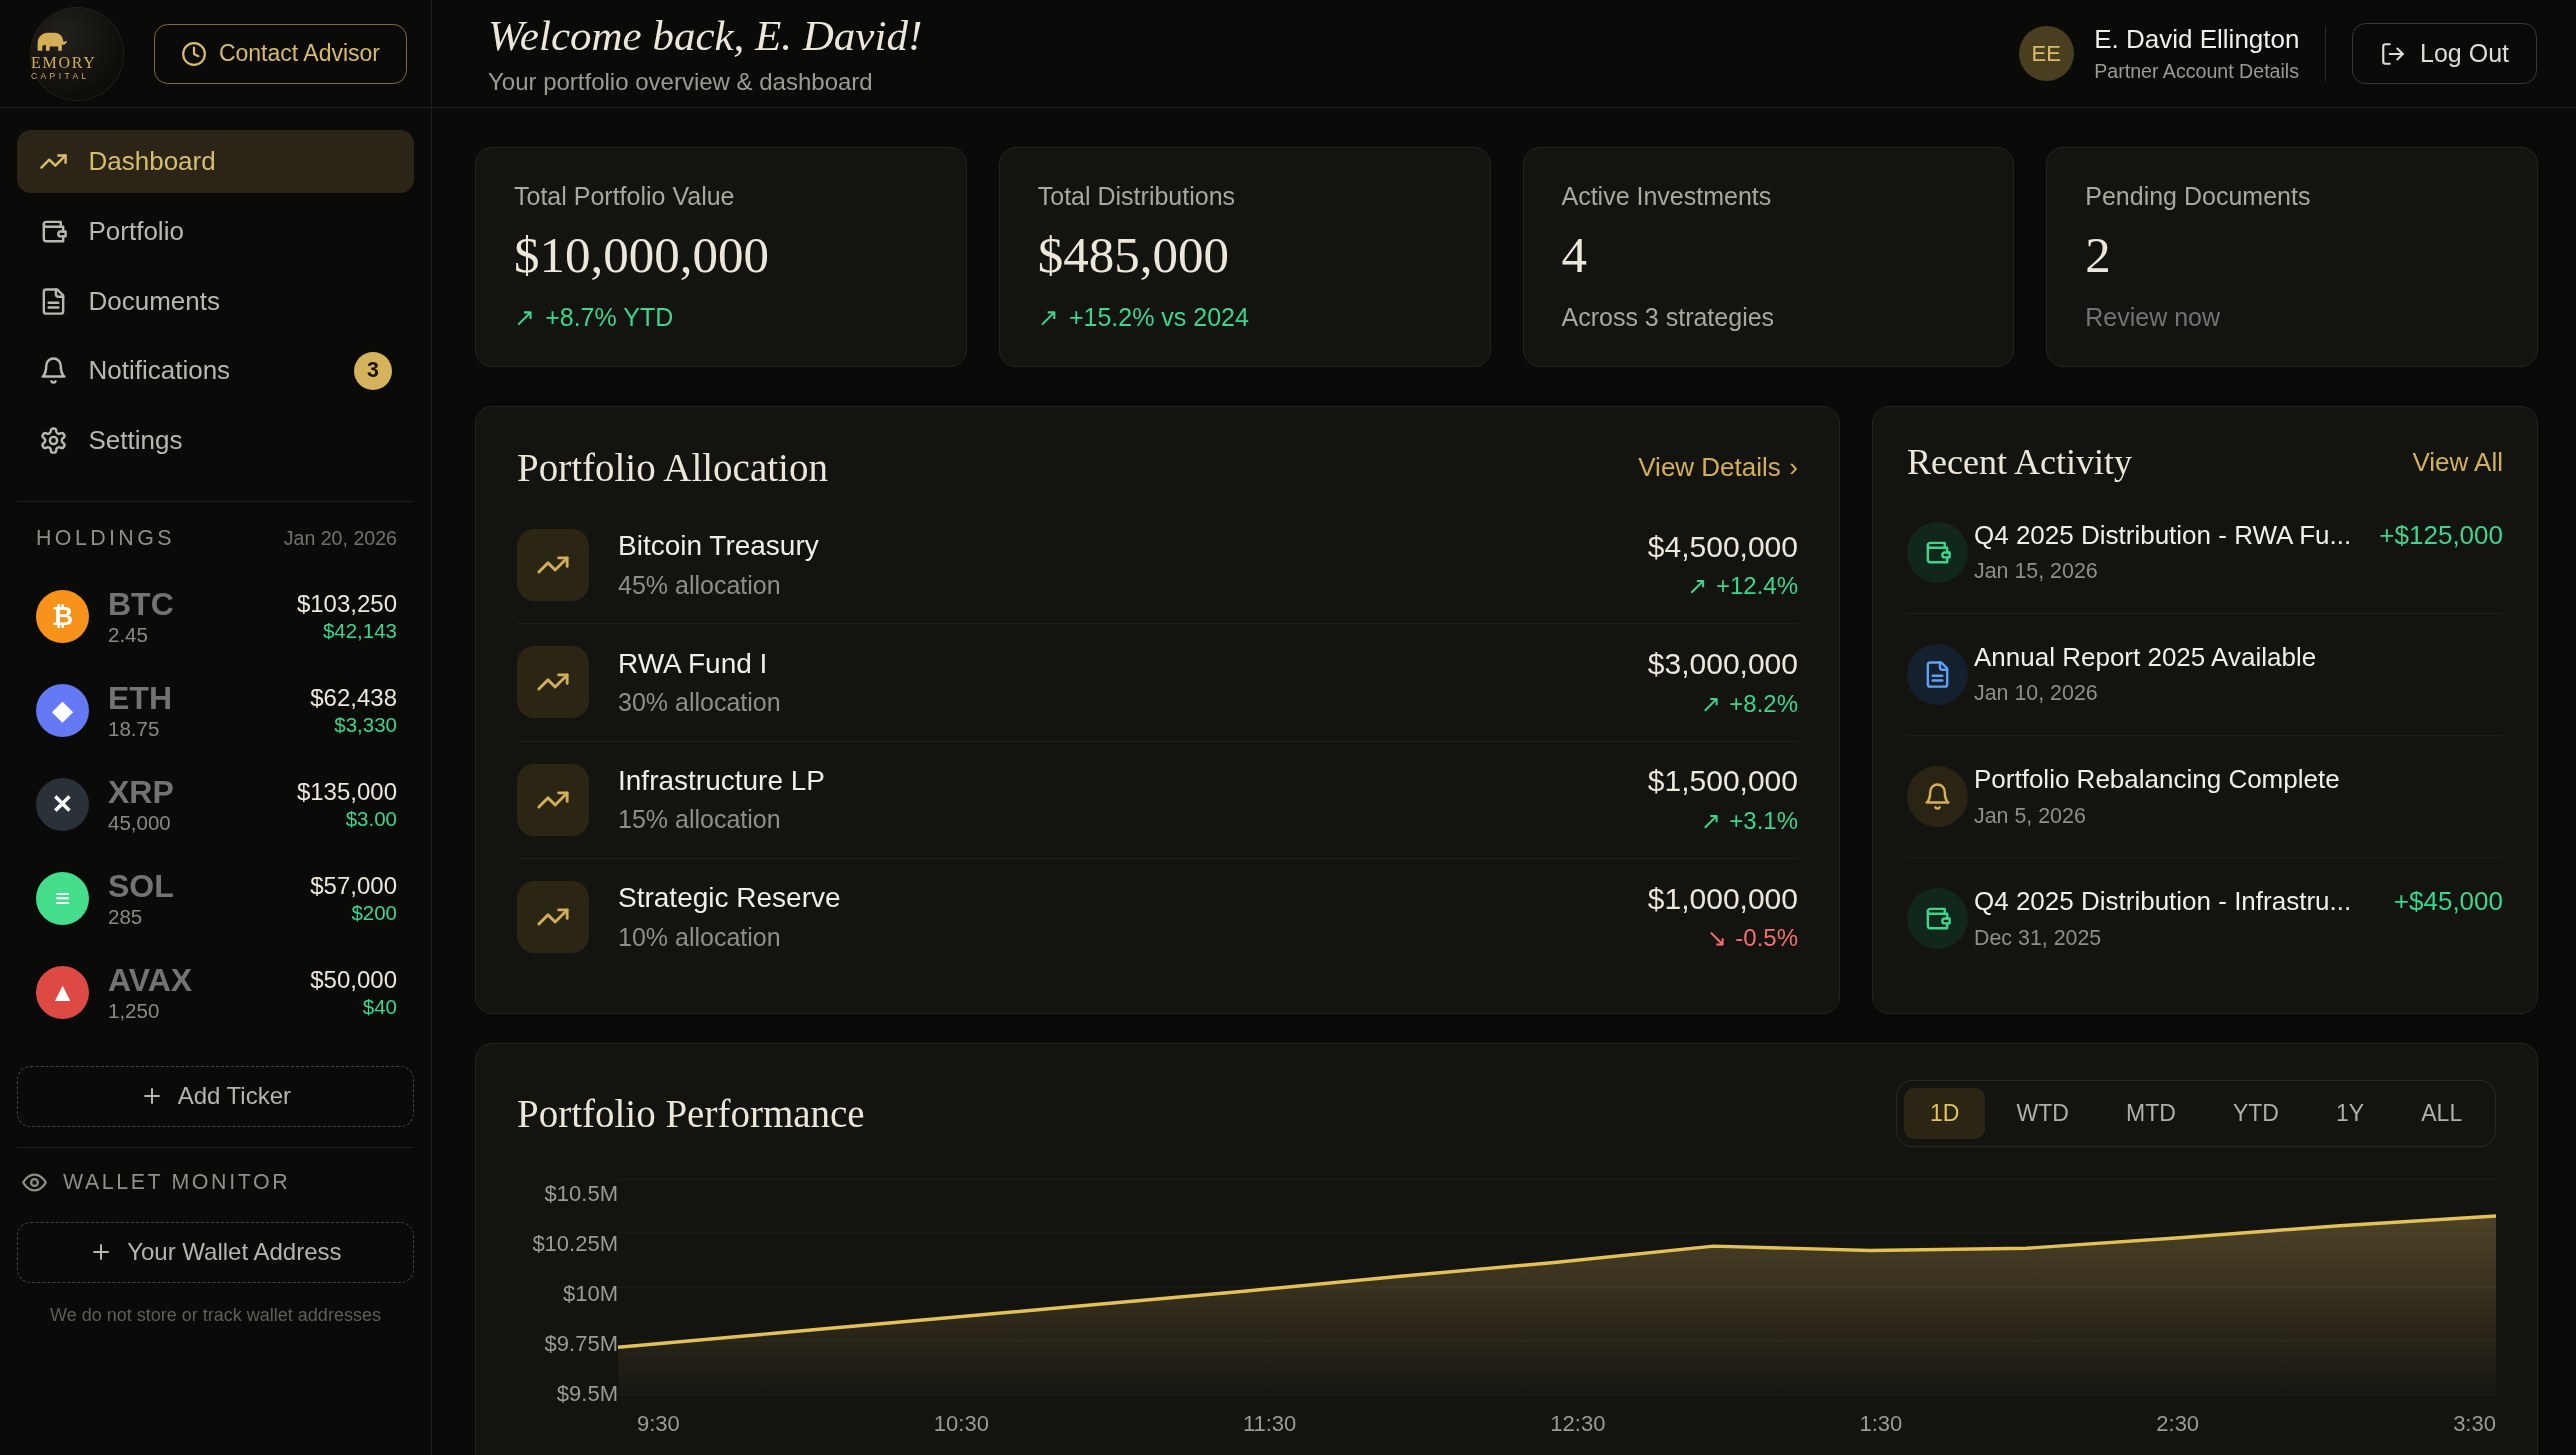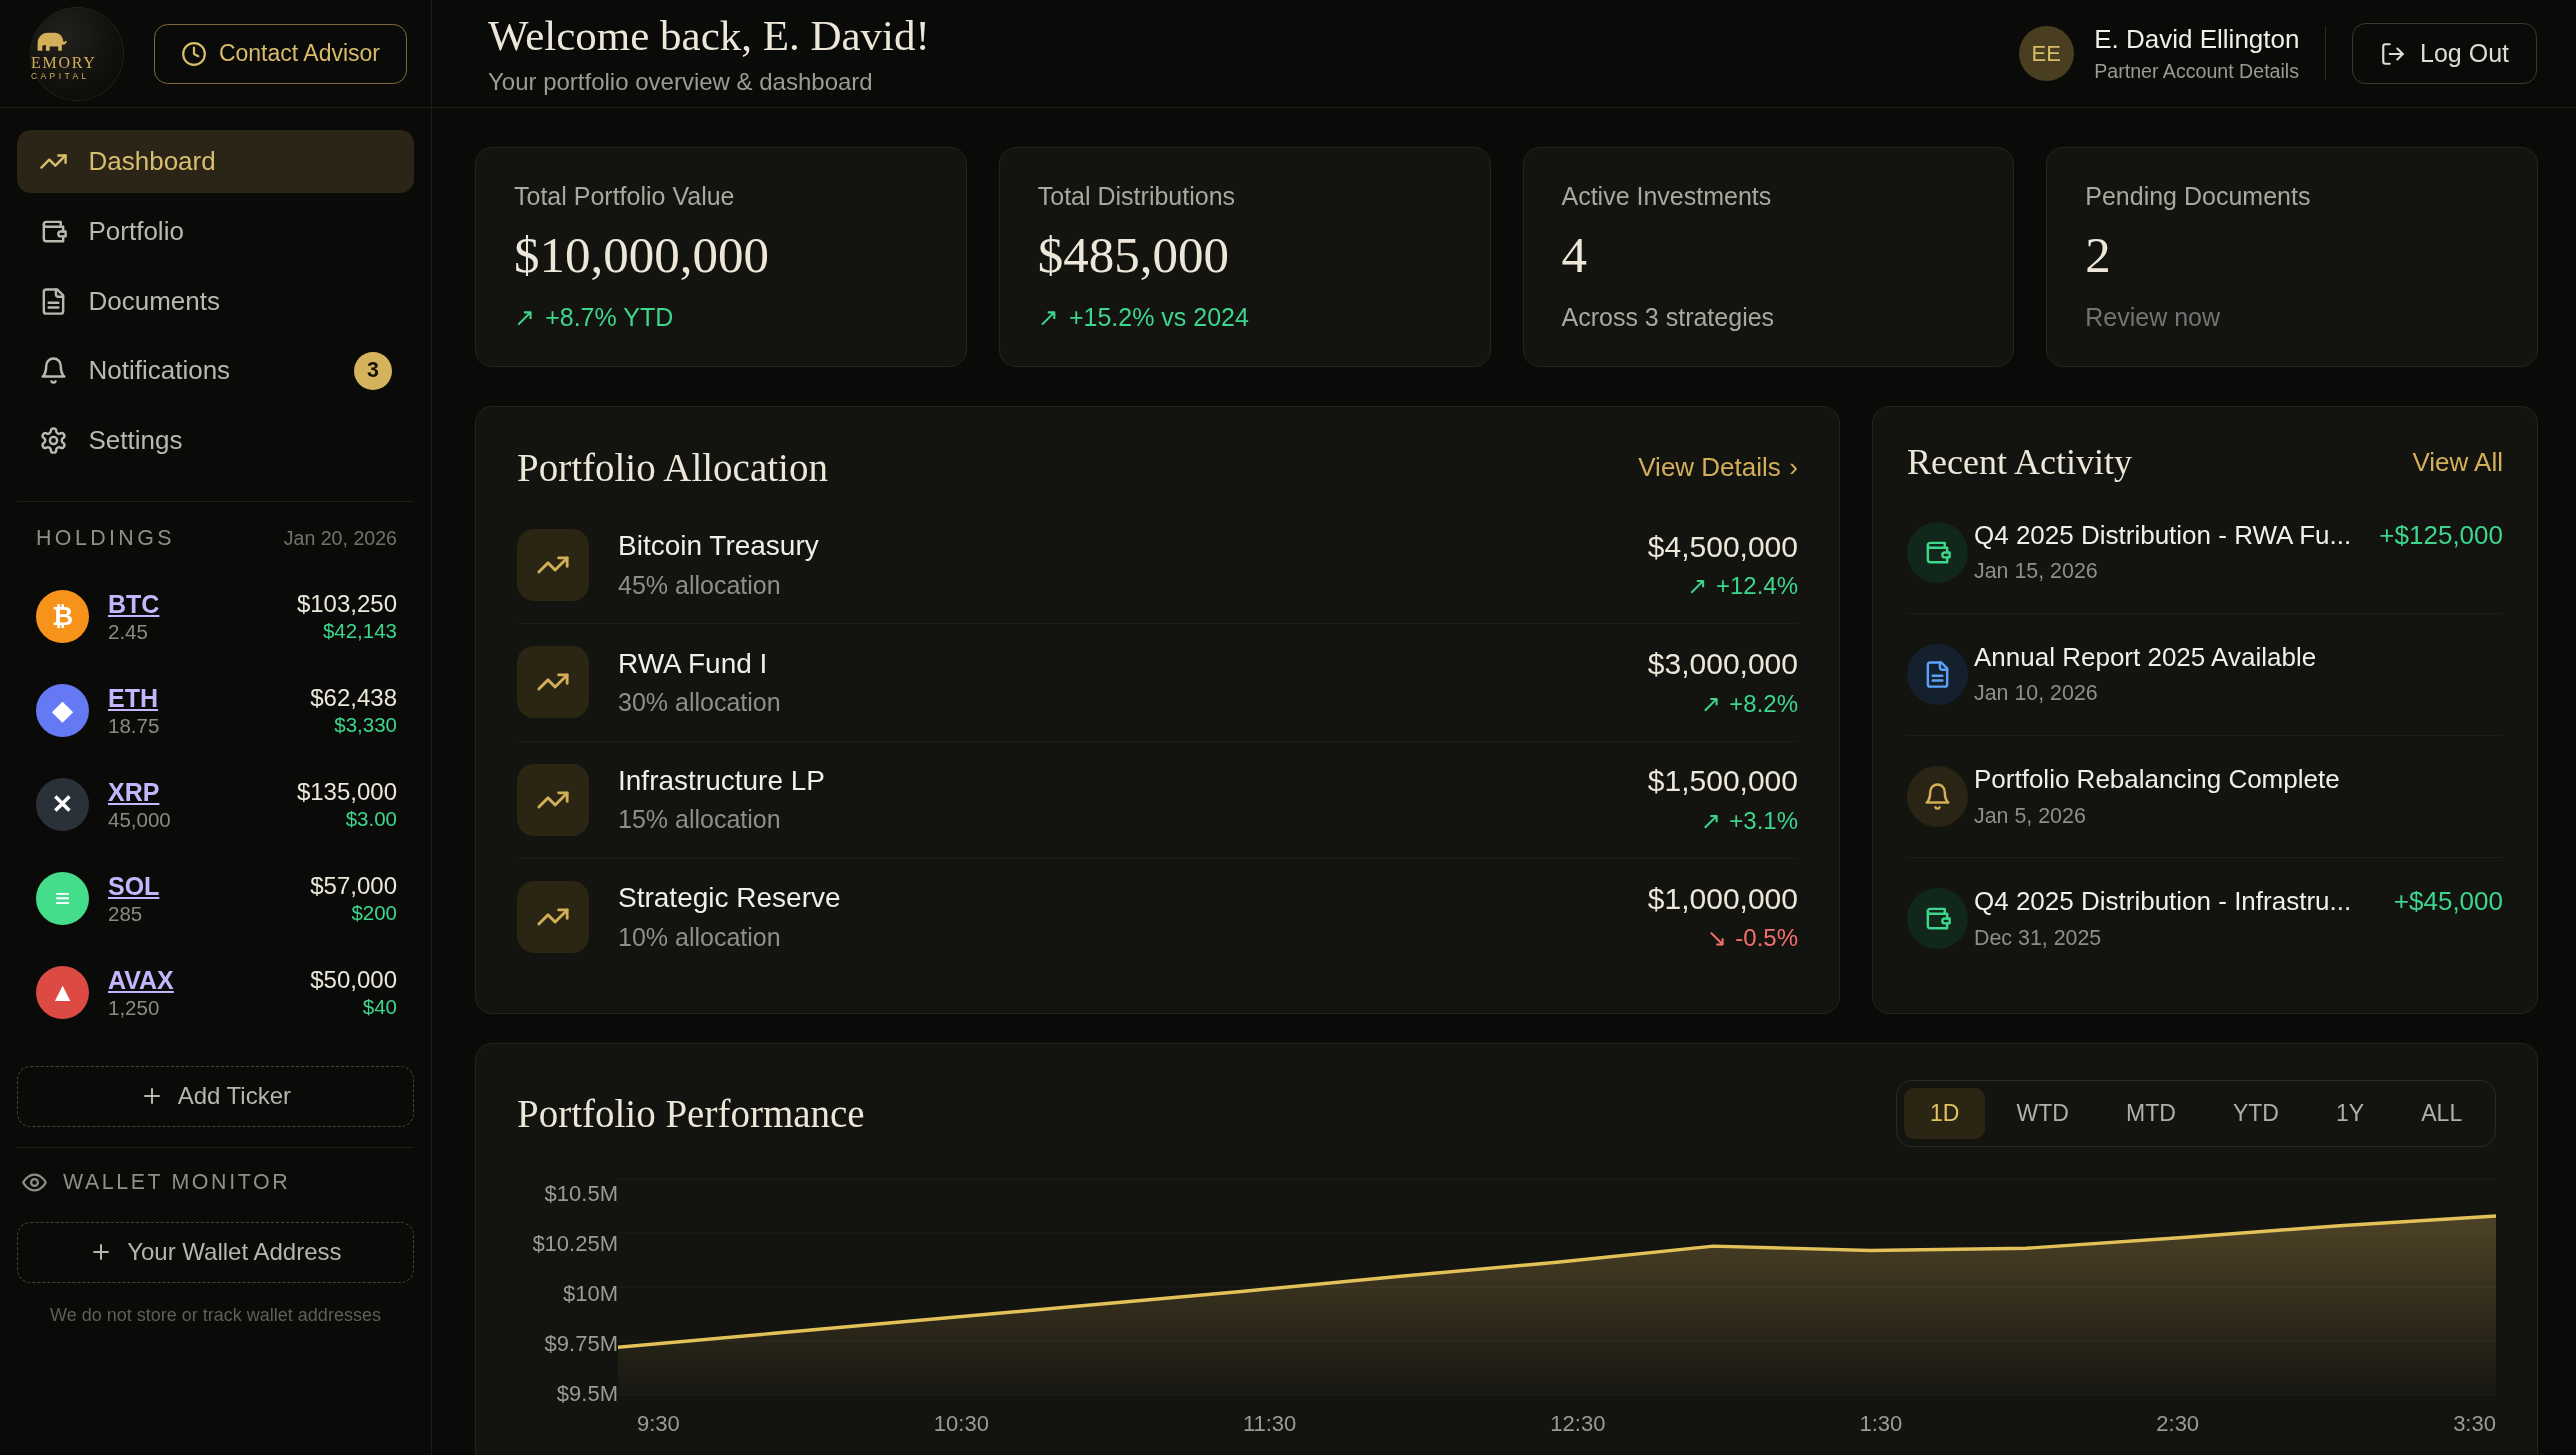--- a/index.html
+++ b/index.html
@@ -25,37 +25,37 @@
   .nav-badge { margin-left:auto; width:38px; height:38px; border-radius:50%; background:#d4b35c; color:#171204; font-size:21.4px; font-weight:bold; display:flex; align-items:center; justify-content:center; }
 
   .side-divider { height:0.9px; background:#1e1e1a; margin:20.5px 17px; }
   .holdings-head { display:flex; justify-content:space-between; align-items:center; padding:0 34px 0 36px; margin-top:3.4px; }
   .holdings-title { color:#8f8f86; font-size:21.4px; letter-spacing:3.4px; }
   .holdings-date { color:#73736b; font-size:19.6px; }
   .holdings { display:flex; flex-direction:column; margin-top:19px; }
   .holding-row { display:flex; align-items:center; height:94px; padding:0 34px 0 36px; gap:19px; cursor:pointer; }
   .coin { width:53px; height:53px; min-width:53px; border-radius:50%; display:flex; align-items:center; justify-content:center; color:#fff; font-size:26px; font-weight:bold; }
   .h-left { display:flex; flex-direction:column; gap:5.1px; }
-  .h-sym { font-size:25px; font-weight:600; color:#c4b5fd; line-height:1;text-decoration:underline; }
+  .h-sym { font-size:32px; font-weight:600; color:#737373; line-height:1; }
   .h-qty { font-size:20.5px; color:#8a8a82; line-height:1; }
   .h-right { margin-left:auto; display:flex; flex-direction:column; align-items:flex-end; gap:5.1px; }
   .h-val { font-size:24px; color:#ece7d9; line-height:1; }
   .h-price { font-size:20.5px; color:#3dd68c; line-height:1; }
 
   .dashed-btn { margin:26px 17px 0 17px; height:61px; border:1.7px dashed #45453e; border-radius:13.7px; background:none; color:#b5b5ad; font-size:24px; font-family:inherit; display:flex; align-items:center; justify-content:center; gap:13.7px; cursor:pointer; }
   .dashed-btn svg { width:24px; height:24px; }
   .wallet-head { display:flex; align-items:center; gap:15.4px; padding:0 20.5px; color:#8f8f86; }
   .wallet-head svg { width:27px; height:27px; }
   .wallet-title { font-size:21.4px; letter-spacing:2.6px; }
   .disclaimer { margin-top:22px; text-align:center; color:#5f5f58; font-size:18px; }
 
   
   main { flex:1; display:flex; flex-direction:column; }
   .topbar { height:108px; min-height:108px; border-bottom:0.9px solid #1e1e1a; display:flex; align-items:center; padding:0 39px 0 56px; }
-  .welcome-title { font-size:43px; color:#ece7d9; }
+  .welcome-title { font-size:43px; color:#ece7d9;font-style:italic; }
   .welcome-sub { font-size:24px; color:#9b9b93; margin-top:8.5px; }
   .top-right { margin-left:auto; display:flex; align-items:center; gap:26px; }
   .user-chip { display:flex; align-items:center; gap:20.5px; cursor:pointer; }
   .avatar { width:55px; height:55px; border-radius:50%; background:#4a3e20; color:#d9bc6a; font-size:22px; display:flex; align-items:center; justify-content:center; }
   .user-name { font-size:26px; color:#f0efe9; }
   .user-role { font-size:19.6px; color:#9b9b93; margin-top:5.1px; }
   .vdiv { width:0.9px; height:55px; background:#2a2a25; }
   .logout-btn { display:flex; align-items:center; gap:13.7px; height:61px; padding:0 27px; background:none; border:1.3px solid #3a3a34; border-radius:13.7px; color:#dddcd4; font-size:25px; font-family:inherit; cursor:pointer; }
   .logout-btn svg { width:26px; height:26px; }
 

